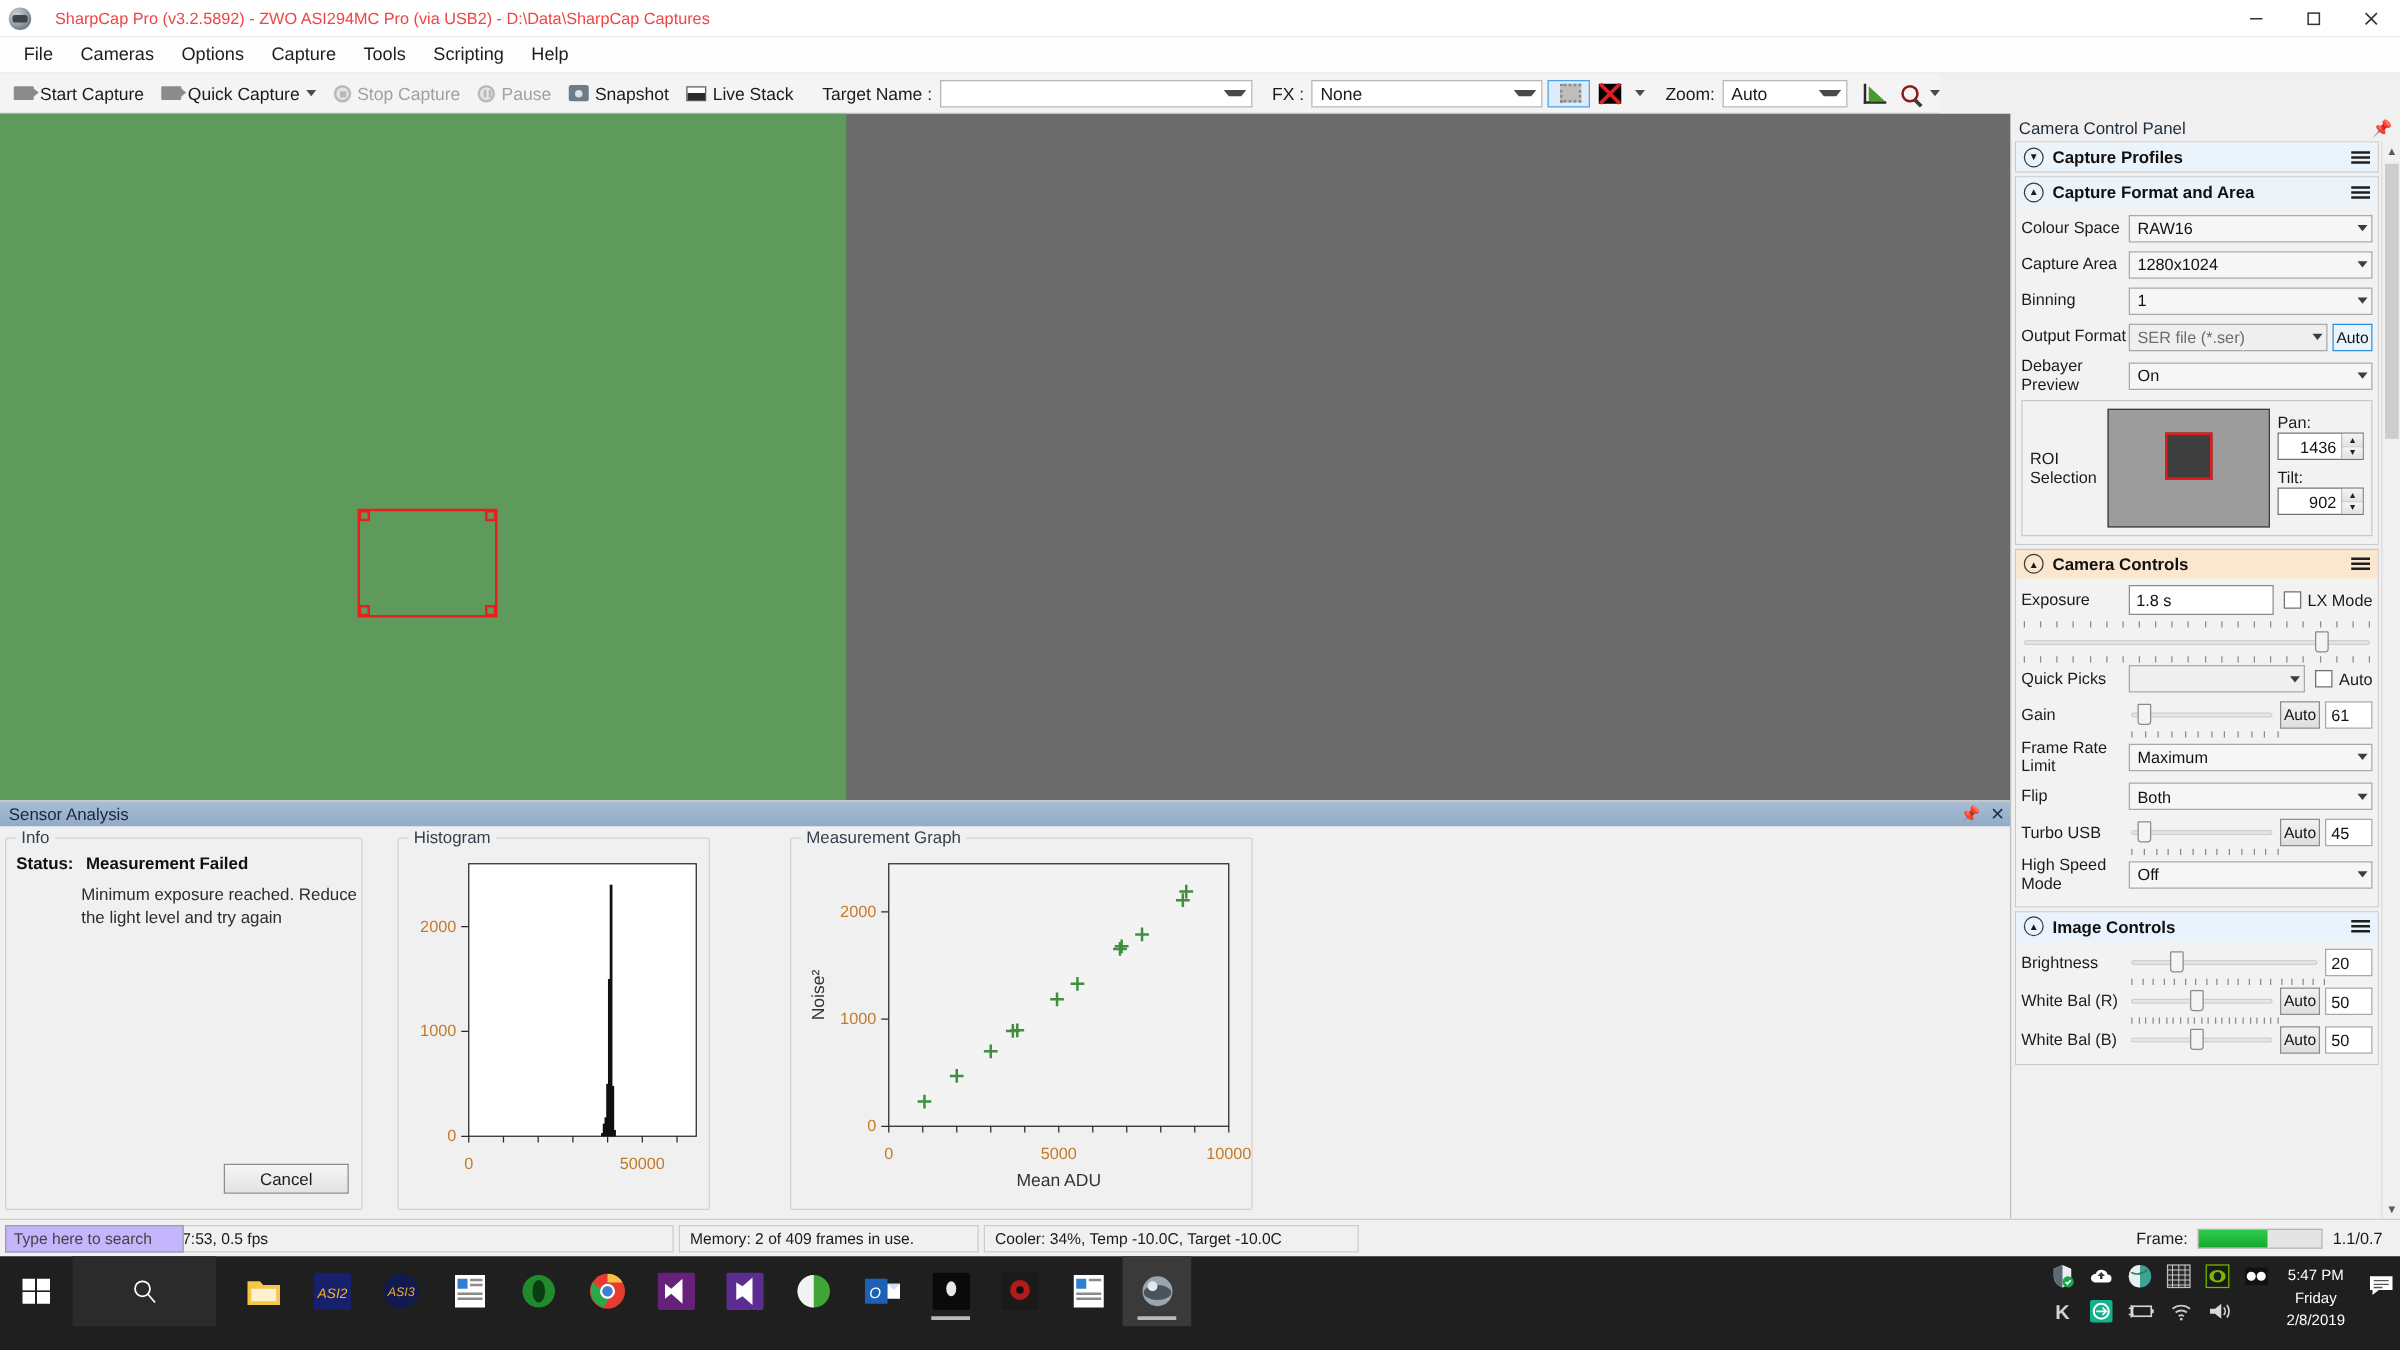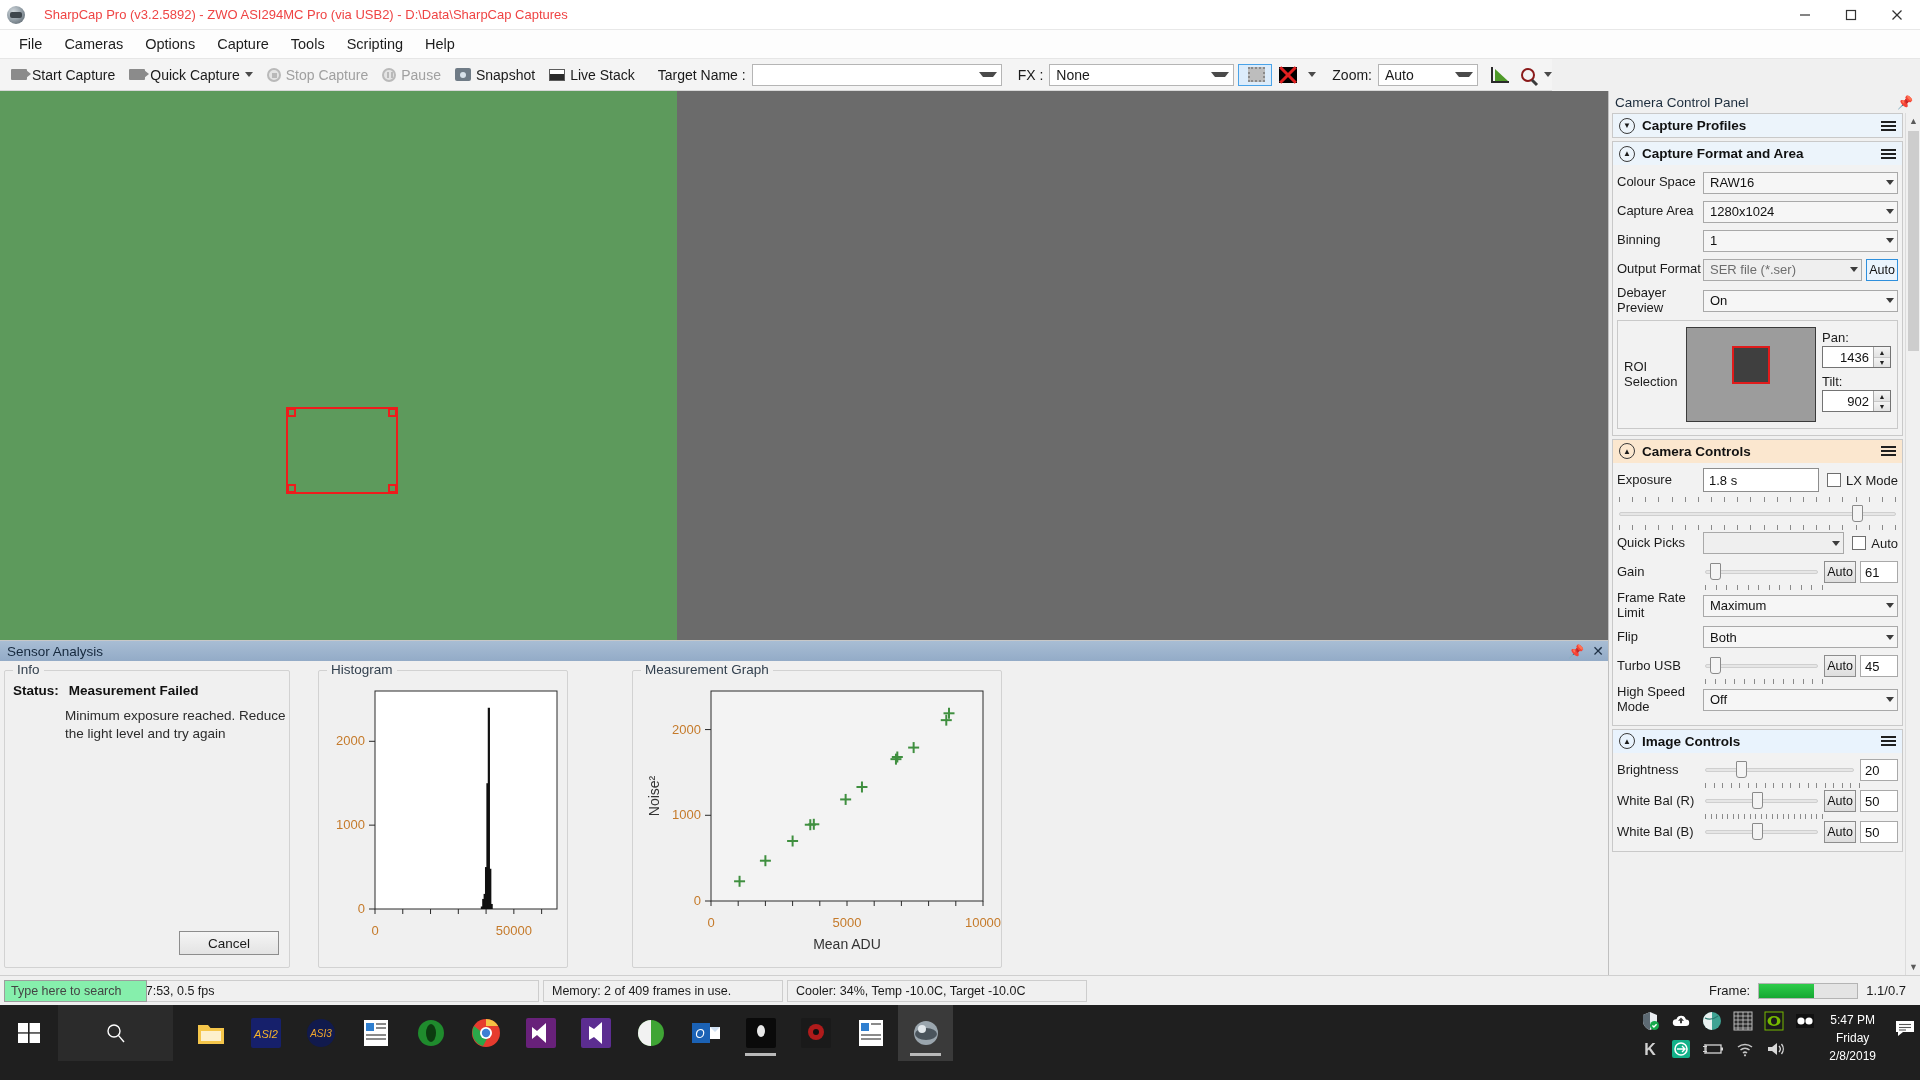--- a/index.html
+++ b/index.html
@@ -322,21 +322,21 @@
   .tk-app.current { background: #3a3a3a; }
   .appicon { width: 30px; height: 30px; display: block; border-radius: 2px; }
   .tray { margin-left: auto; display: flex; align-items: flex-start; padding-top: 4px; gap: 0; }
   .tray-col { display: flex; flex-direction: column; gap: 4px; padding: 0 4px; }
   .tray-row { display: flex; gap: 11px; align-items: center; height: 24px; }
   .clock {
     color: #fff; font-size: 12px; text-align: center; line-height: 1.5; padding: 2px 14px 0 10px;
   }
   .notif { width: 30px; display: flex; align-items: center; justify-content: center; padding-top: 10px; }
   .search-overlay {
-    position: absolute; left: 4px; top: 980px; width: 143px; height: 22px; background: #86efac;
+    position: absolute; left: 4px; top: 980px; width: 143px; height: 22px; background: #c4b5fd;
     border: 1px solid #9d9d9d; display: flex; align-items: center; padding-left: 6px;
     font-size: 12.5px; color: #444; z-index: 30;
   }
 </style>
 </head>
 <body>
 
 <div id="app">
 
   <div class="titlebar">

